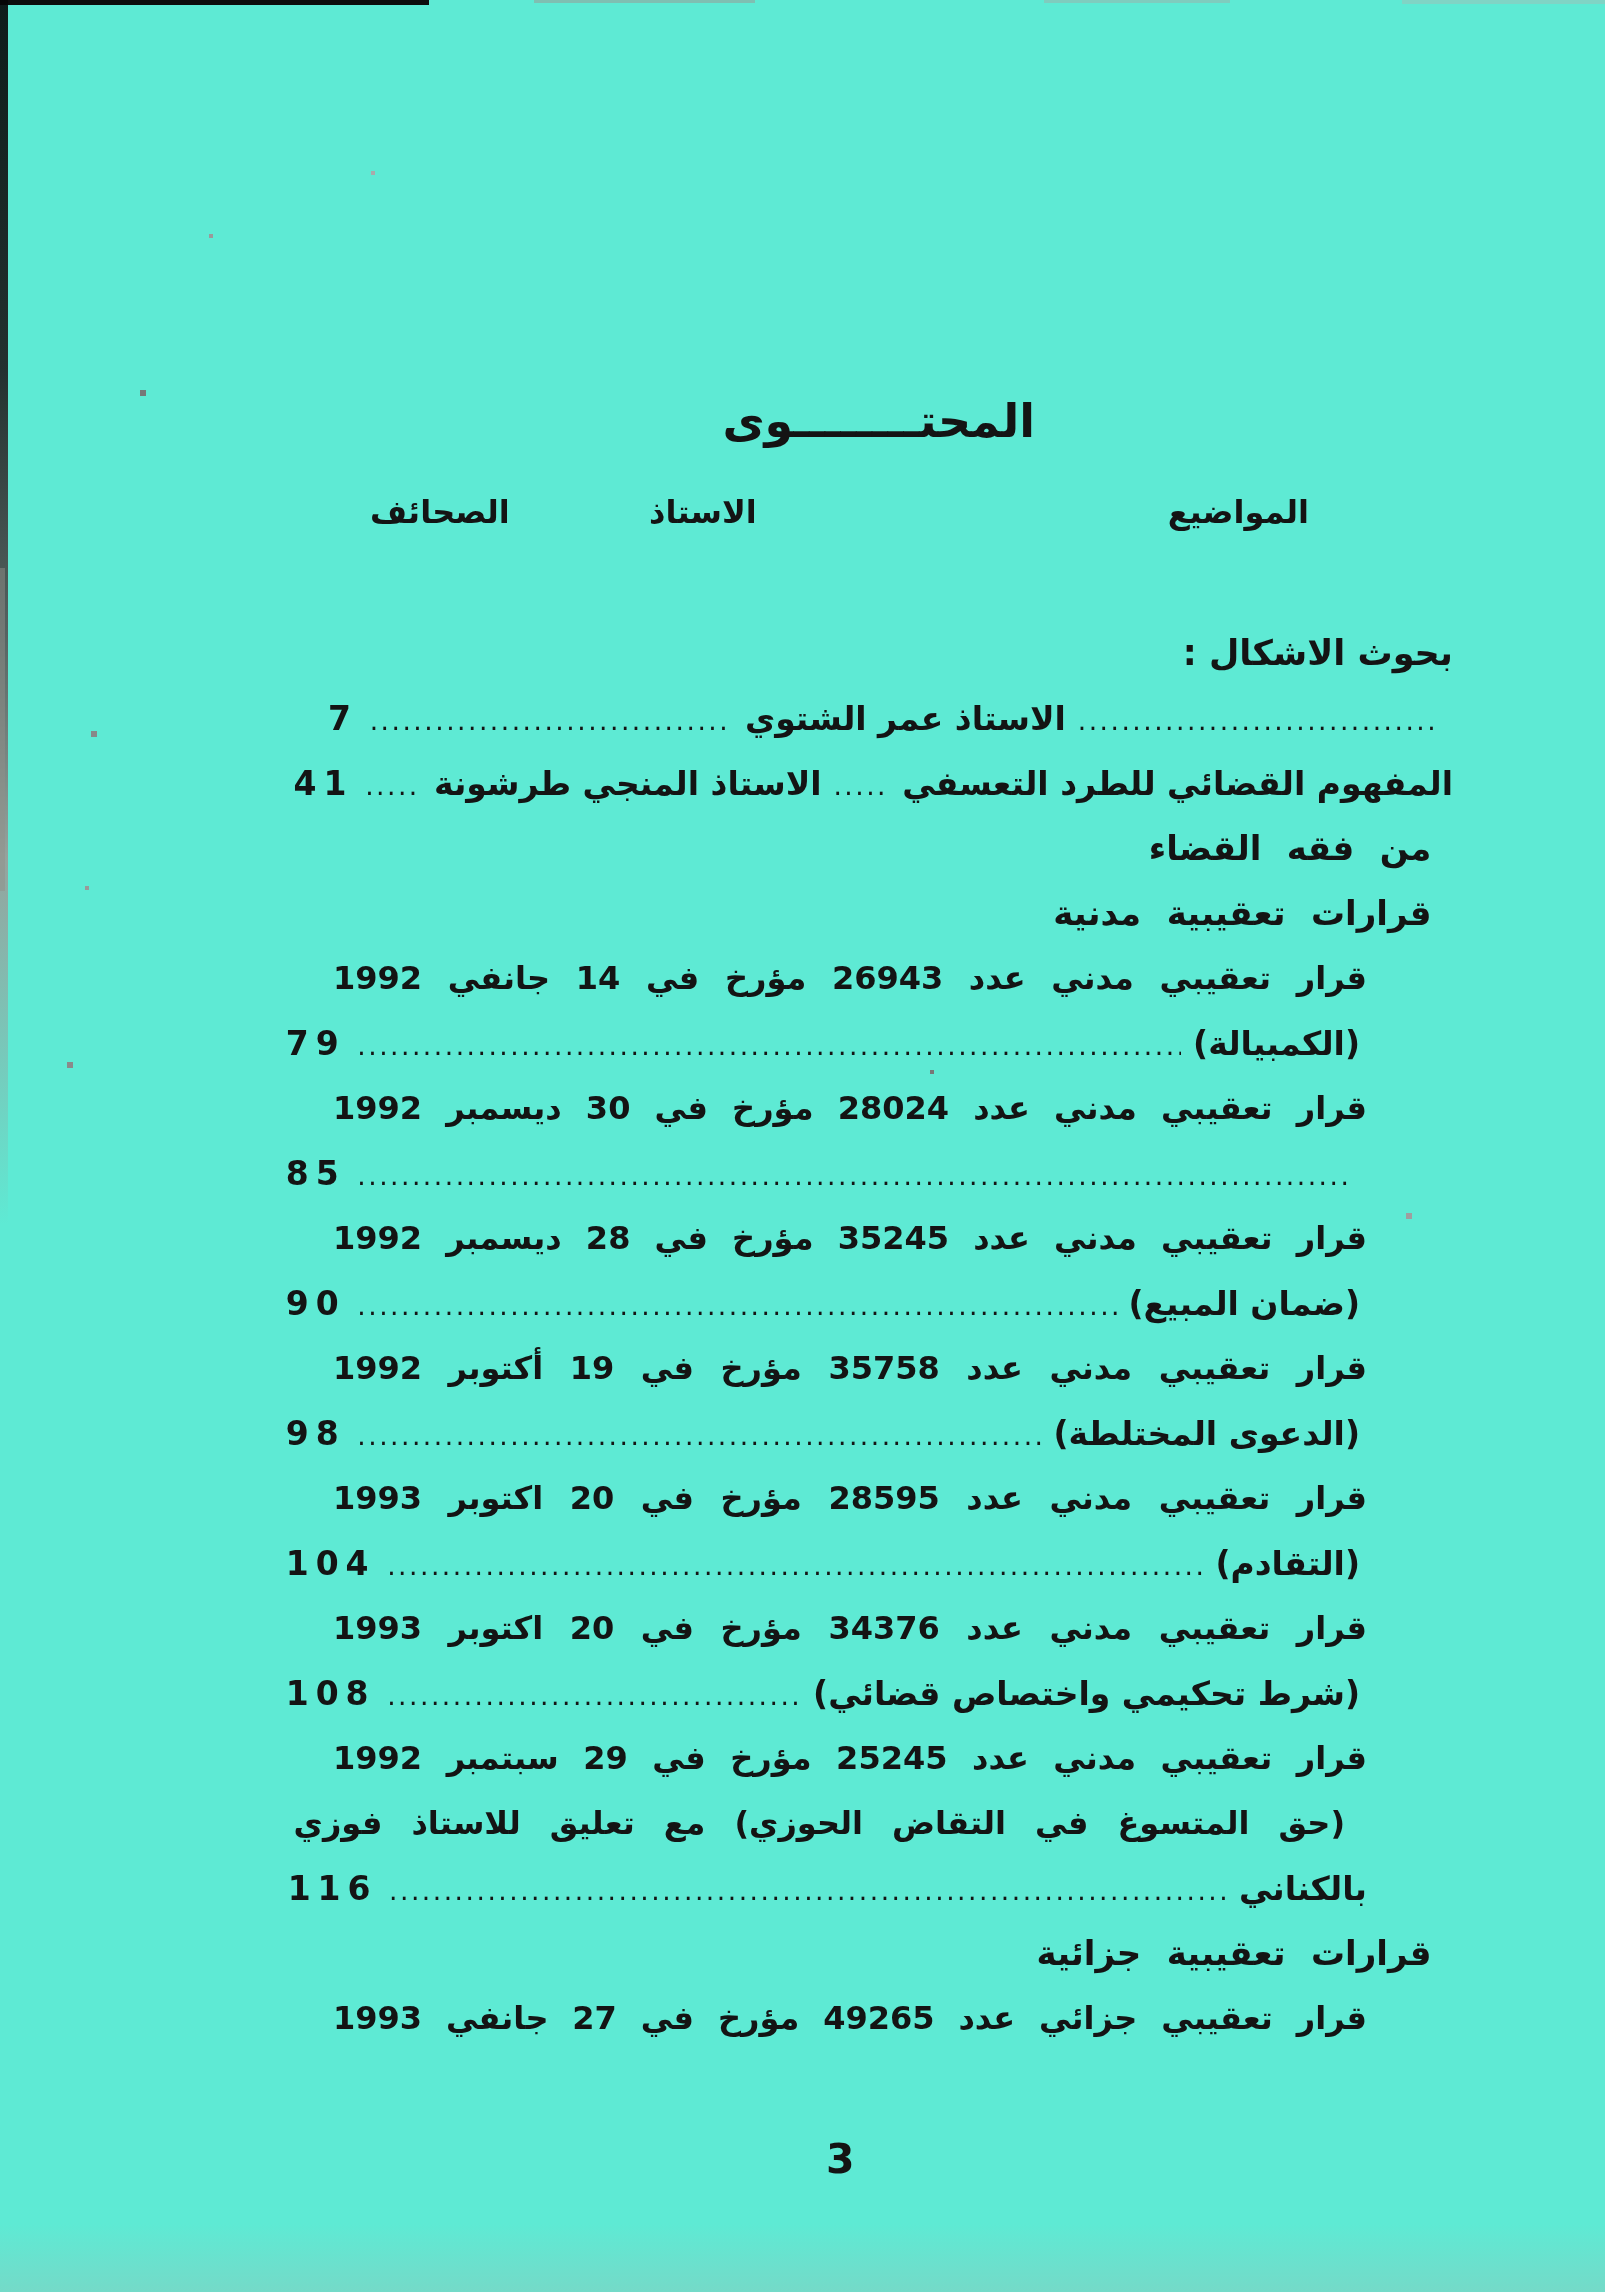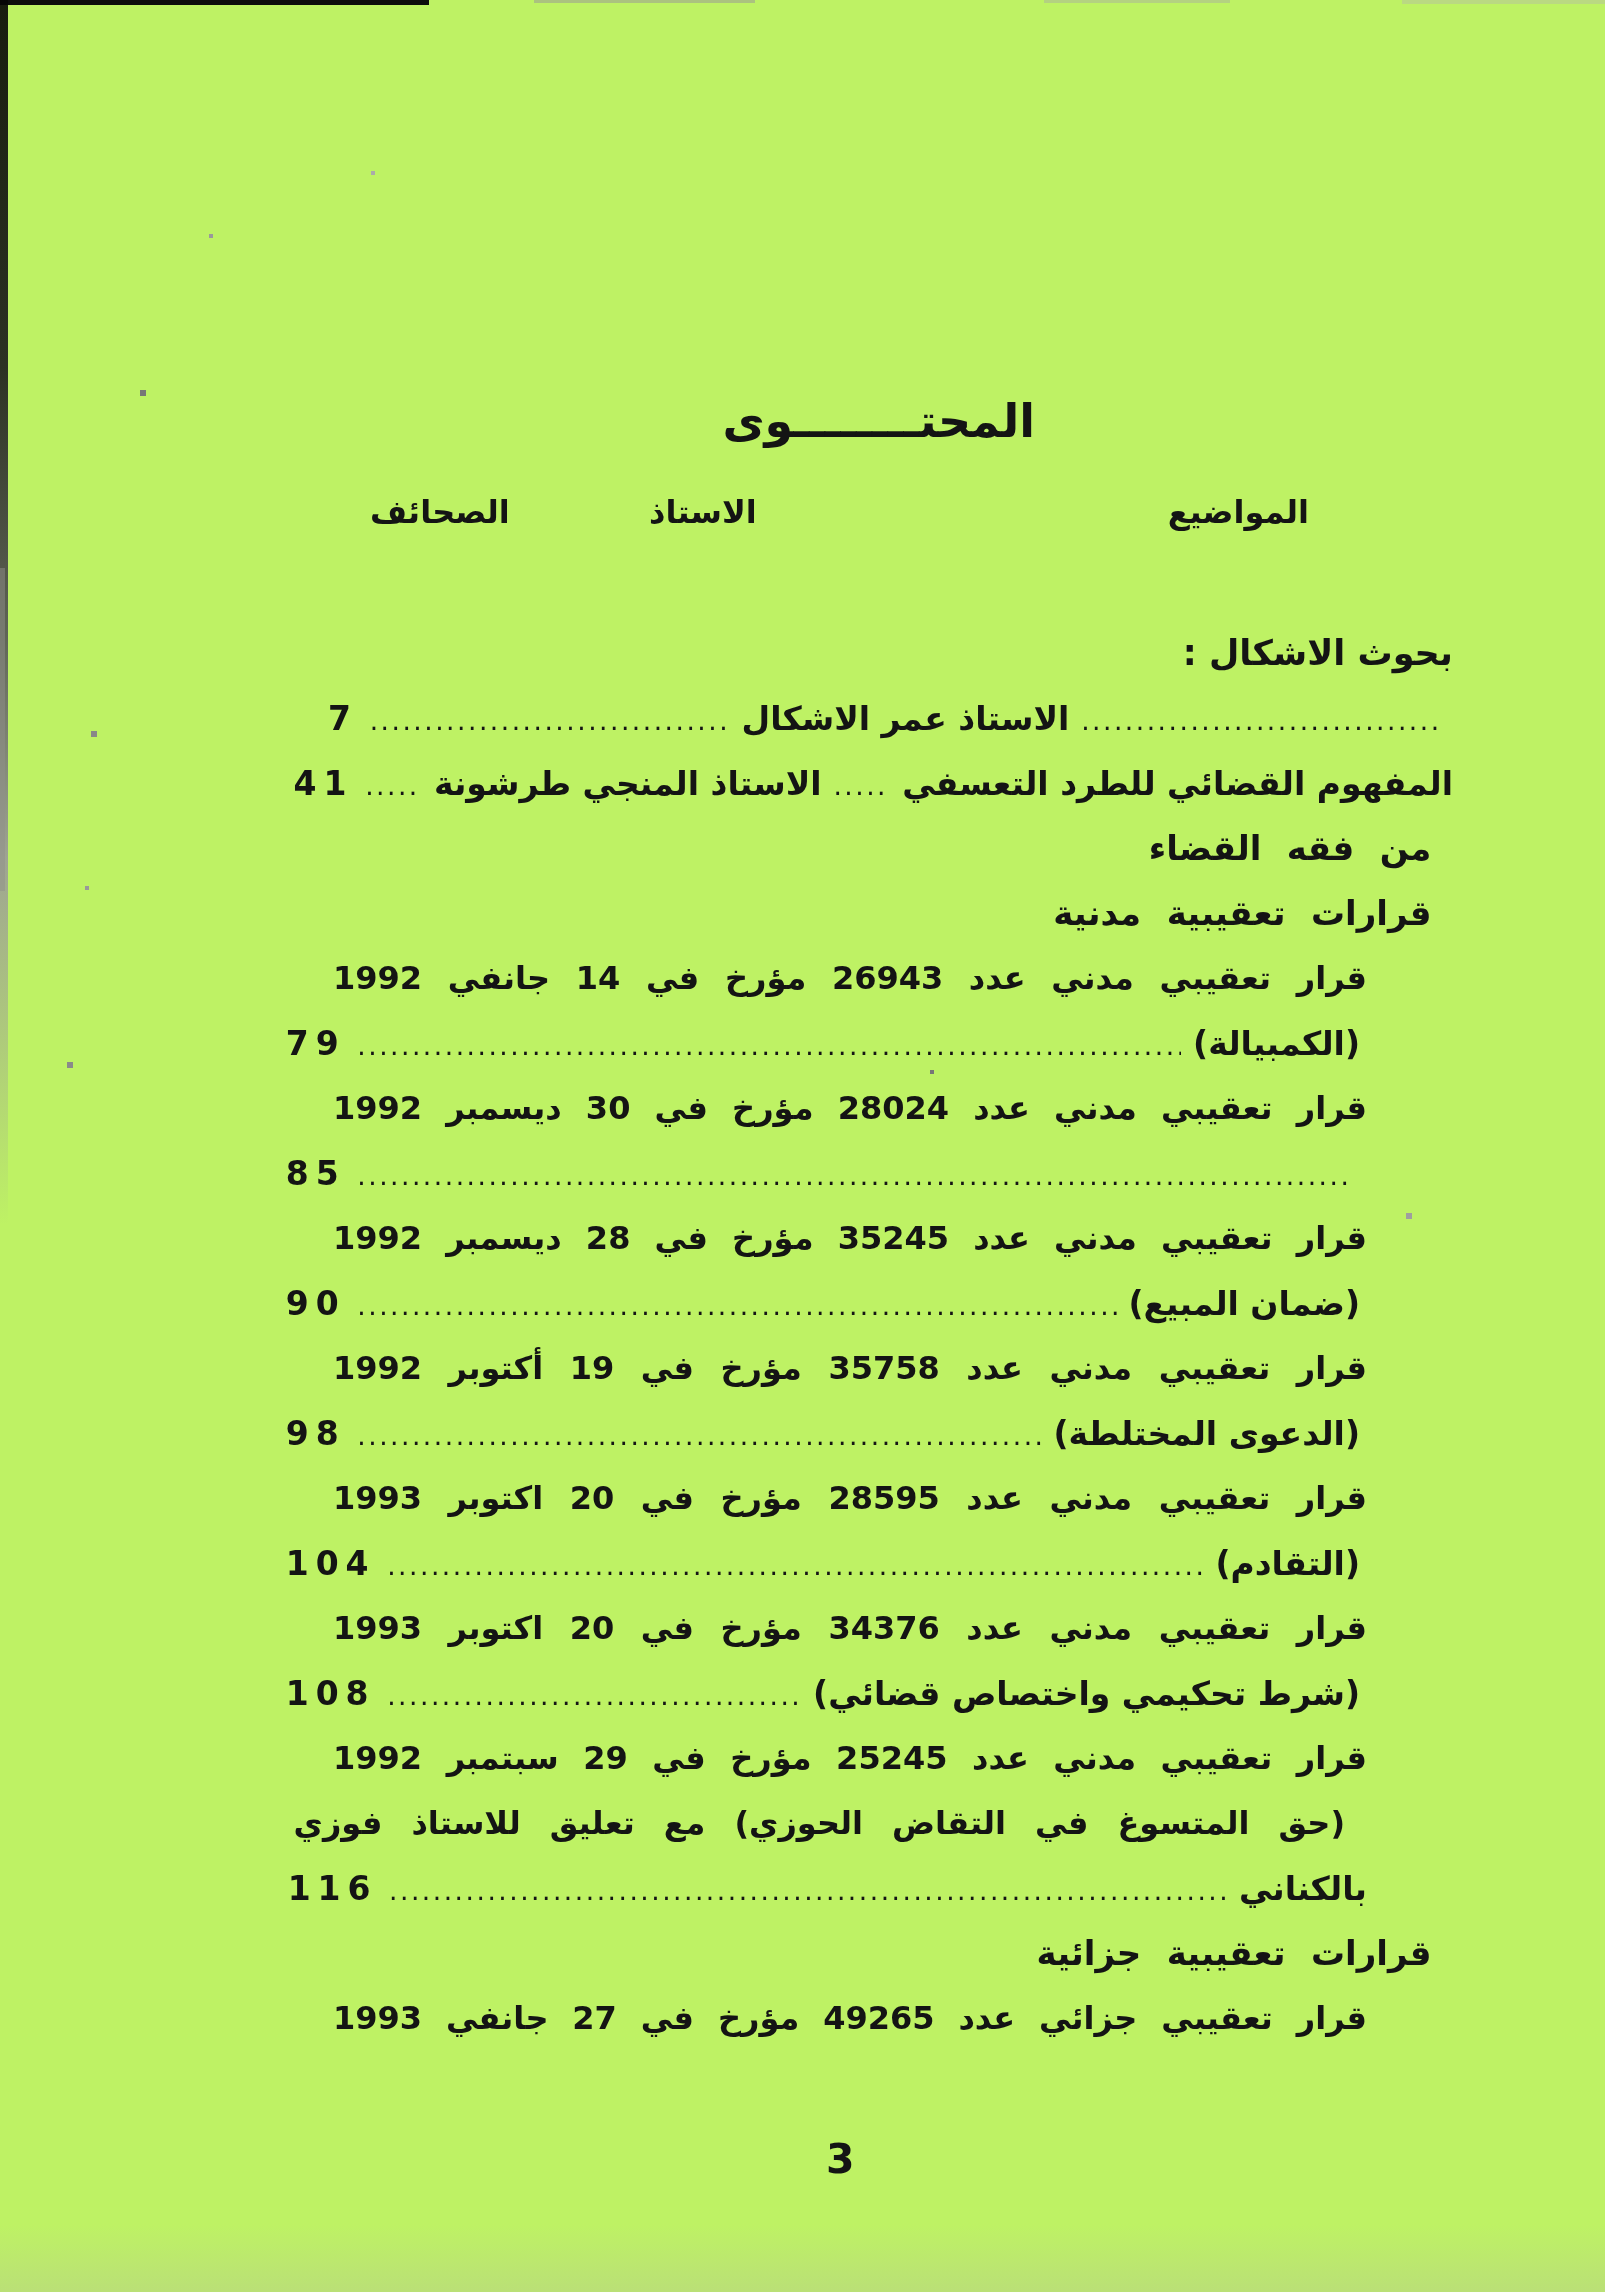--- a/index.html
+++ b/index.html
@@ -1,20 +1,20 @@
 <!DOCTYPE html>
 <html lang="ar" dir="rtl"><head>
 <meta charset="utf-8">
 <style>
   html,body{margin:0;padding:0;background:#e9e9e6;}
   .page{
     position:relative;
     width:1605px;height:2293px;
     margin:0 auto;
-    background:#bef264;
+    background:#5eead4;
     color:#141414;
     font-family:"DejaVu Sans",sans-serif;
     direction:rtl;
     overflow:hidden;
   }
   
   .top-edge-line{position:absolute;top:0;left:0;width:429px;height:4.9px;background:#0d0d0d;}
   .top-smudge-a{position:absolute;top:0;left:534px;width:221px;height:2.9px;background:#9a9a96;opacity:.55;}
   .top-smudge-b{position:absolute;top:0;left:1044px;width:186px;height:2.9px;background:#a8a8a4;opacity:.45;}
   .top-smudge-c{position:absolute;top:0;left:1402px;width:204px;height:3.9px;background:#b5b5b0;opacity:.4;}
@@ -90,21 +90,21 @@
   <div class="col-head col-subjects">المواضيع</div>
   <div class="col-head col-editors">الاستاذ</div>
   <div class="col-head col-pages">الصحائف</div>
 
   <div class="toc">
 
     <div class="heading-row">بحوث الاشكال :</div>
 
     <div class="row study-row-0">
       <span class="dots">..........................................................................................................................................................................</span>
-      <span>الاستاذ عمر الاشكال</span>
+      <span>الاستاذ عمر الشتوي</span>
       <span class="dots">..........................................................................................................................................................................</span>
       <span class="pg">7</span>
     </div>
 
     <div class="row study-row-1">
       <span>المفهوم القضائي للطرد التعسفي</span>
       <span class="dots">..........................................................................................................................................................................</span>
       <span>الاستاذ المنجي طرشونة</span>
       <span class="dots">..........................................................................................................................................................................</span>
       <span class="pg">41</span>

